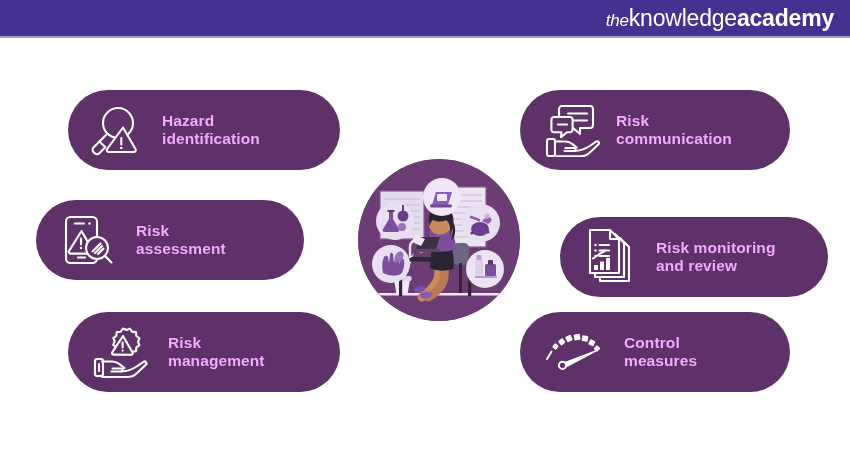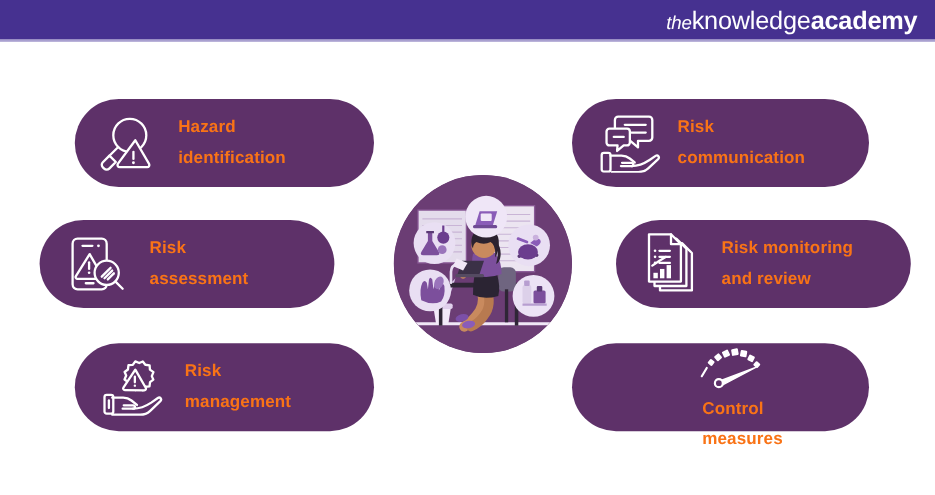--- a/index.html
+++ b/index.html
@@ -57,35 +57,35 @@
     align-items: center;
     box-sizing: border-box;
   }
   .pill-icon {
     flex: 0 0 auto;
     display: flex;
     align-items: center;
     justify-content: center;
   }
   .pill-label {
-    color: #f97316;
+    color: #f0abfc;
     font-size: 15.5px;
     font-weight: 600;
-    line-height: 28px;
+    line-height: 18px;
     letter-spacing: 0.1px;
     white-space: pre-line;
   }
 
   
   #pill-hazard-identification { left: 68px;  top: 90px;  width: 272px; height: 80px; padding-left: 22px; }
   #pill-risk-assessment       { left: 36px;  top: 200px; width: 268px; height: 80px; padding-left: 26px; }
   #pill-risk-management       { left: 68px;  top: 312px; width: 272px; height: 80px; padding-left: 24px; }
   #pill-risk-communication    { left: 520px; top: 90px;  width: 270px; height: 80px; padding-left: 24px; }
-  #pill-risk-monitoring       { left: 560px; top: 200px; width: 268px; height: 80px; padding-left: 26px; }
-  #pill-control-measures      { left: 520px; top: 312px; width: 270px; height: 80px; padding-left: 24px; flex-direction: column; }
+  #pill-risk-monitoring       { left: 560px; top: 217px; width: 268px; height: 80px; padding-left: 26px; }
+  #pill-control-measures      { left: 520px; top: 312px; width: 270px; height: 80px; padding-left: 24px; }
 
   #pill-hazard-identification .pill-label { margin-left: 14px; }
   #pill-risk-assessment .pill-label       { margin-left: 18px; }
   #pill-risk-management .pill-label       { margin-left: 18px; }
   #pill-risk-communication .pill-label    { margin-left: 14px; }
   #pill-risk-monitoring .pill-label       { margin-left: 18px; }
   #pill-control-measures .pill-label      { margin-left: 16px; }
 
   
   .center-circle {

